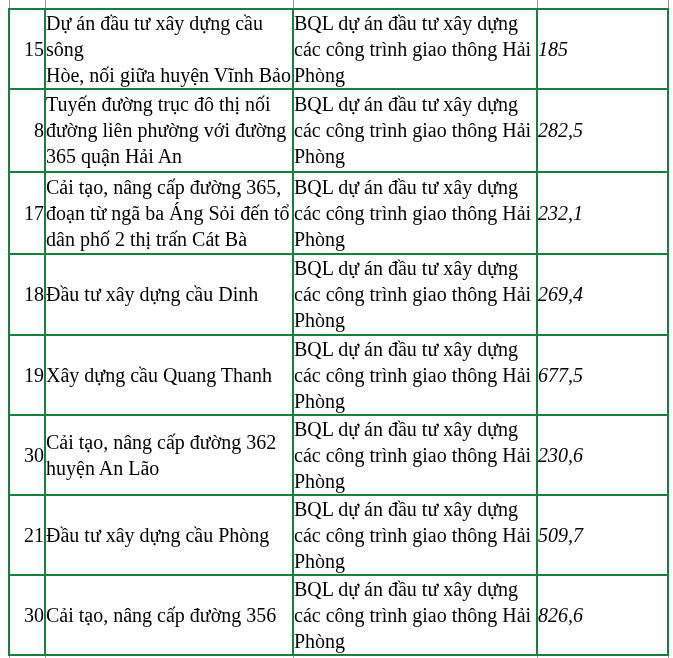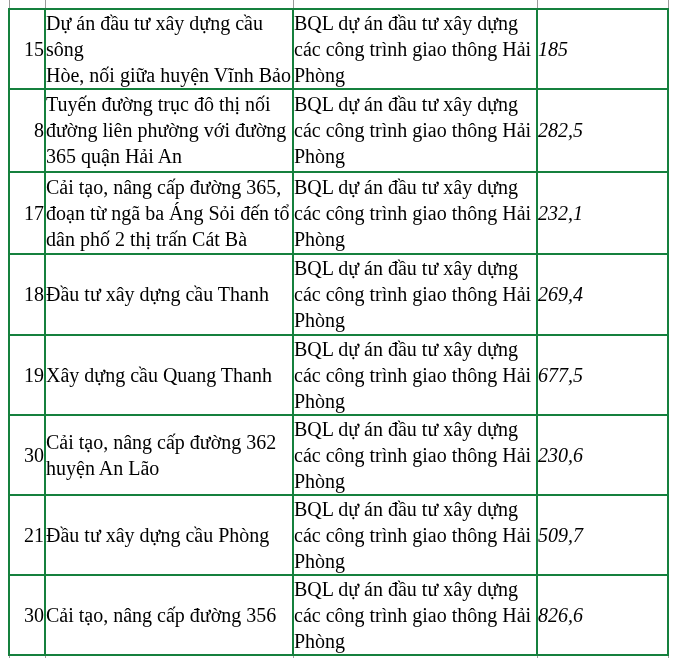--- a/index.html
+++ b/index.html
@@ -97,21 +97,21 @@
 đoạn từ ngã ba Áng Sỏi đến tổ
 dân phố 2 thị trấn Cát Bà</td>
         <td class="col-org">BQL dự án đầu tư xây dựng
 các công trình giao thông Hải
 Phòng</td>
         <td class="col-value">232,1</td>
       </tr>
 
       <tr style="height:81px">
         <td class="col-no">18</td>
-        <td class="col-project">Đầu tư xây dựng cầu Thanh</td>
+        <td class="col-project">Đầu tư xây dựng cầu Dinh</td>
         <td class="col-org">BQL dự án đầu tư xây dựng
 các công trình giao thông Hải
 Phòng</td>
         <td class="col-value">269,4</td>
       </tr>
 
       <tr style="height:80px">
         <td class="col-no">19</td>
         <td class="col-project">Xây dựng cầu Quang Thanh</td>
         <td class="col-org">BQL dự án đầu tư xây dựng

